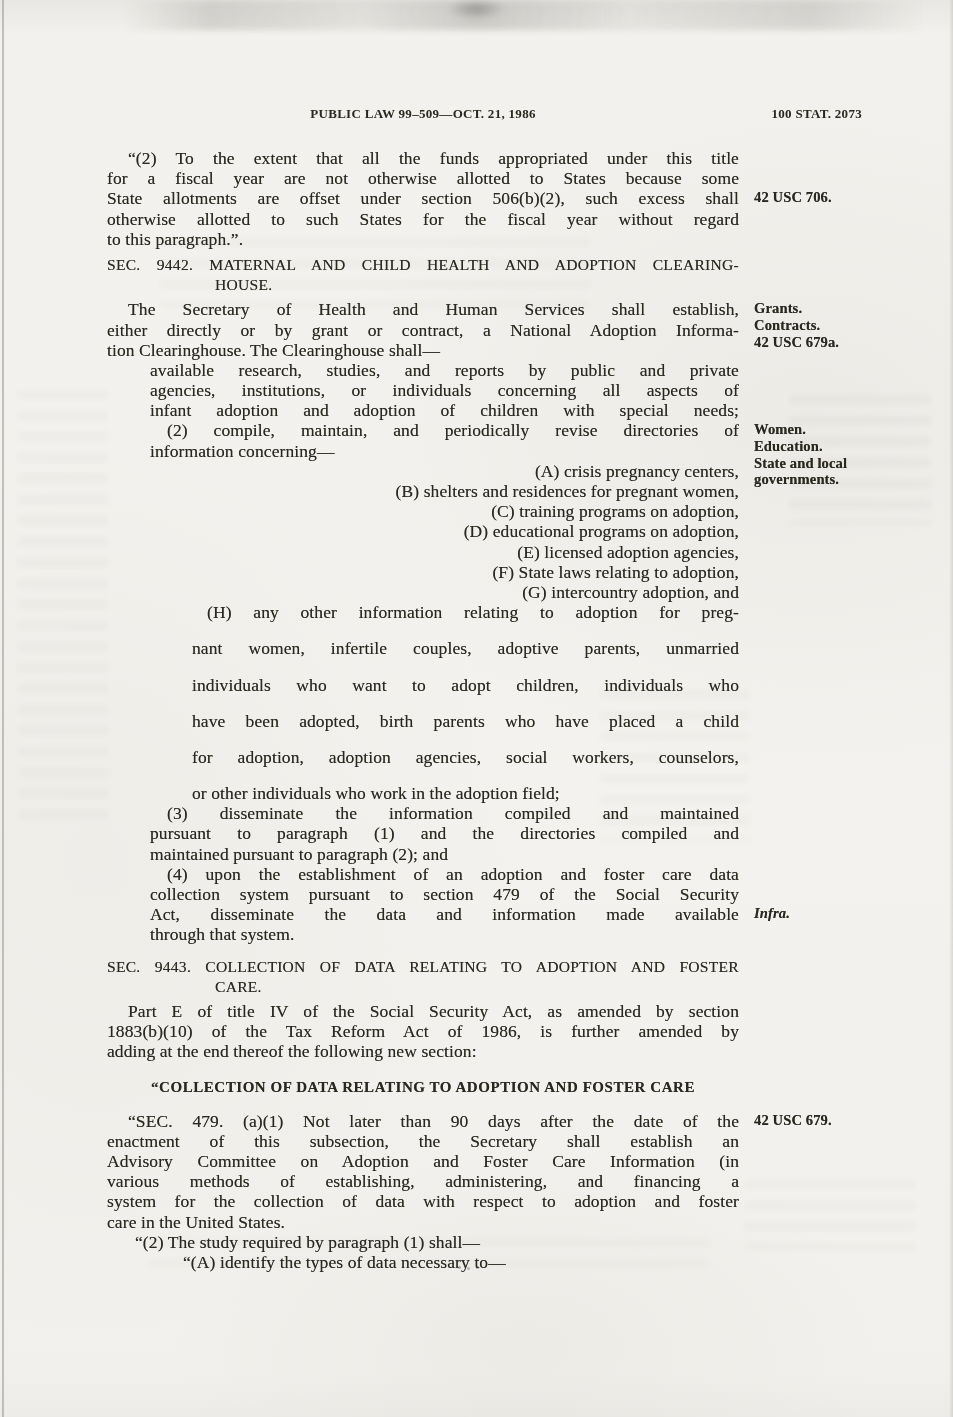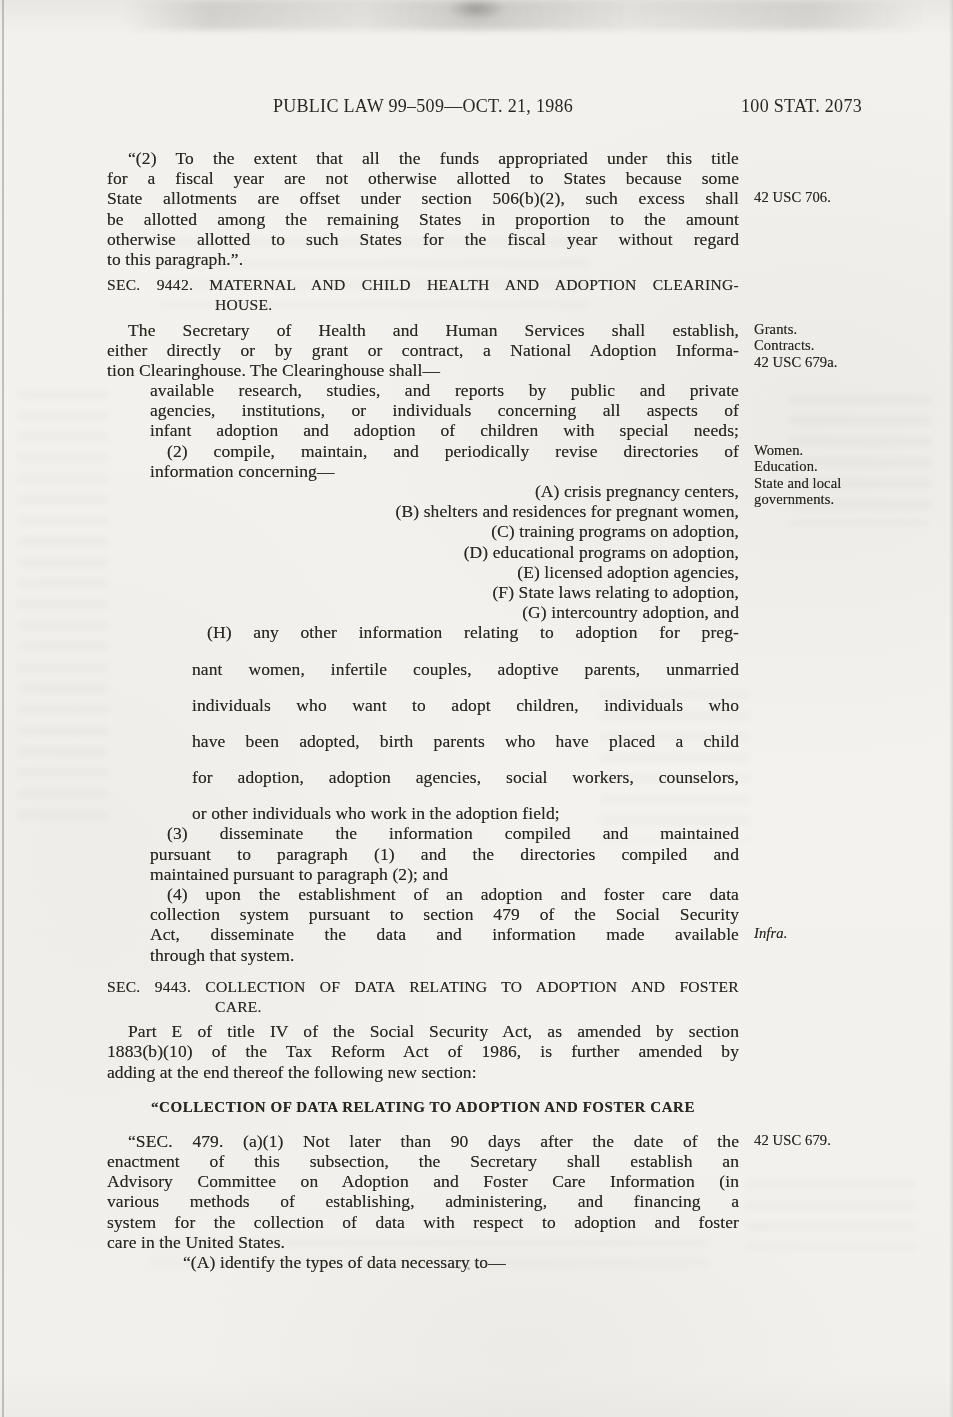--- a/index.html
+++ b/index.html
@@ -17,21 +17,21 @@
       radial-gradient(ellipse 40px 14px at 50% 30%, rgba(75,73,70,.55), transparent 75%),
       linear-gradient(90deg, transparent 0 13%, rgba(120,118,113,.30) 22%, rgba(150,147,141,.18) 38%, rgba(105,103,99,.34) 50%, rgba(150,147,141,.16) 66%, rgba(118,116,111,.28) 85%, transparent 97%);
     background-repeat:no-repeat;}
   .edge-left{position:absolute;left:2px;top:0;width:2px;height:1417px;background:rgba(145,142,136,.5);filter:blur(.4px);}
   .edge-right{position:absolute;right:0;top:0;width:4px;height:1417px;background:linear-gradient(90deg,transparent,rgba(170,168,161,.35));}
   .ghost{position:absolute;pointer-events:none;filter:blur(2.2px);opacity:.5;
     background:repeating-linear-gradient(180deg, rgba(148,145,137,.12) 0 9px, transparent 9px 21px);}
   .dots{position:absolute;left:458px;top:1266px;width:3px;height:3px;border-radius:50%;
     background:rgba(118,115,108,.55);box-shadow:9px 1px 0 rgba(118,115,108,.45),18px 0 0 rgba(118,115,108,.5);}
   
-  .header{position:absolute;left:107px;top:96px;width:755px;height:24px;font-size:18px;letter-spacing:.3px;}
+  .header{position:absolute;left:107px;top:106px;width:755px;height:24px;font-size:13px;letter-spacing:.3px;font-weight:bold;}
   .header-center{position:absolute;left:0;top:0;width:632px;text-align:center;}
   .header-stat{position:absolute;right:0;top:0;}
   
   .doc{position:absolute;left:107px;top:148px;width:632px;font-size:17.5px;letter-spacing:.1px;
     text-shadow:0 0 .4px rgba(41,40,31,.55);}
   .block{margin:0;}
   .line{position:relative;height:20.2px;line-height:20.2px;white-space:normal;}
   .line.j{text-align:justify;text-align-last:justify;}
   .ind-p0{padding-left:0;}
   .ind-p1{padding-left:21px;}
@@ -42,21 +42,21 @@
   .ind-sub0{padding-left:85px;margin-top:16px;}
   .ind-subq{padding-left:76px;}
   .ind-h2{padding-left:108px;}
   .ind-c{text-align:center;}
   .heading{margin-top:6px;margin-bottom:4px;}
   .heading .line{font-weight:400;font-size:15.6px;letter-spacing:.25px;}
   .heading.mt{margin-top:12px;}
   .centered-heading{margin-top:15px;margin-bottom:14px;}
   .centered-heading .line{font-weight:700;font-size:15px;letter-spacing:.55px;}
   .margin-note{position:absolute;left:calc(100% + 15px);top:1px;width:200px;
-    font-size:14.6px;line-height:16.6px;font-weight:400;letter-spacing:.1px;text-align:left;text-align-last:left;white-space:nowrap;}
+    font-size:14.6px;line-height:16.6px;font-weight:700;letter-spacing:.1px;text-align:left;text-align-last:left;white-space:nowrap;}
   .margin-note.italic{font-style:italic;}
 </style>
 </head>
 <body>
 
 <div class="page">
 
   <div class="smudge-top"></div>
   <div class="edge-left"></div>
   <div class="edge-right"></div>
@@ -73,21 +73,20 @@
     <span class="header-stat">100 STAT. 2073</span>
   </div>
 
   <div class="doc">
       <div class="block para">
         <div class="line ind-p1 j">“(2) To the extent that all the funds appropriated under this title</div>
         <div class="line ind-p0 j">for a fiscal year are not otherwise allotted to States because some</div>
         <div class="line ind-p0 j">State allotments are offset under section 506(b)(2), such excess shall<div class="margin-note">
             <div class="note-line">42 USC 706.</div>
           </div></div>
-        <div class="line ind-p0 j">be allotted among the remaining States in proportion to the amount</div>
         <div class="line ind-p0 j">otherwise allotted to such States for the fiscal year without regard</div>
         <div class="line ind-p0">to this paragraph.”.</div>
       </div>
       <div class="block heading">
         <div class="line ind-p0 j">SEC. 9442. MATERNAL AND CHILD HEALTH AND ADOPTION CLEARING-</div>
         <div class="line ind-h2">HOUSE.</div>
       </div>
       <div class="block para">
         <div class="line ind-p1 j">The Secretary of Health and Human Services shall establish,<div class="margin-note">
             <div class="note-line">Grants.</div>
@@ -157,17 +156,20 @@
         <div class="line ind-p1 j">“SEC. 479. (a)(1) Not later than 90 days after the date of the<div class="margin-note">
             <div class="note-line">42 USC 679.</div>
           </div></div>
         <div class="line ind-p0 j">enactment of this subsection, the Secretary shall establish an</div>
         <div class="line ind-p0 j">Advisory Committee on Adoption and Foster Care Information (in</div>
         <div class="line ind-p0 j">various methods of establishing, administering, and financing a</div>
         <div class="line ind-p0 j">system for the collection of data with respect to adoption and foster</div>
         <div class="line ind-p0">care in the United States.</div>
       </div>
       <div class="block para">
+        <div class="line ind-p1b">“(2) The study required by paragraph (1) shall—</div>
+      </div>
+      <div class="block para">
         <div class="line ind-subq">“(A) identify the types of data necessary to—</div>
       </div>
     </div>
 
 </div>
 
 </body></html>

